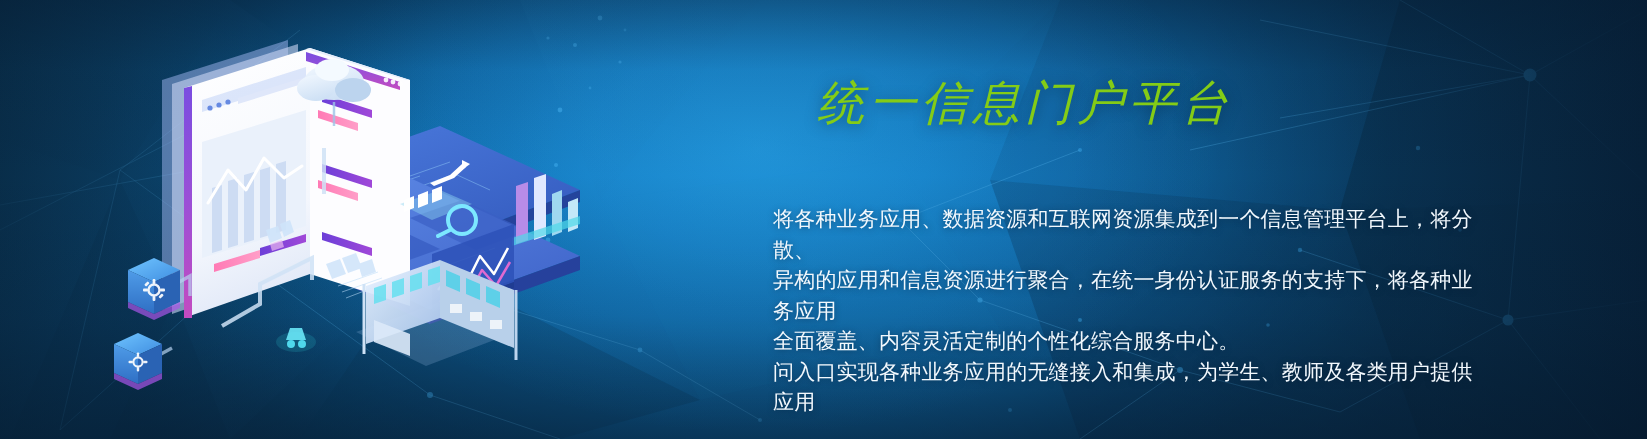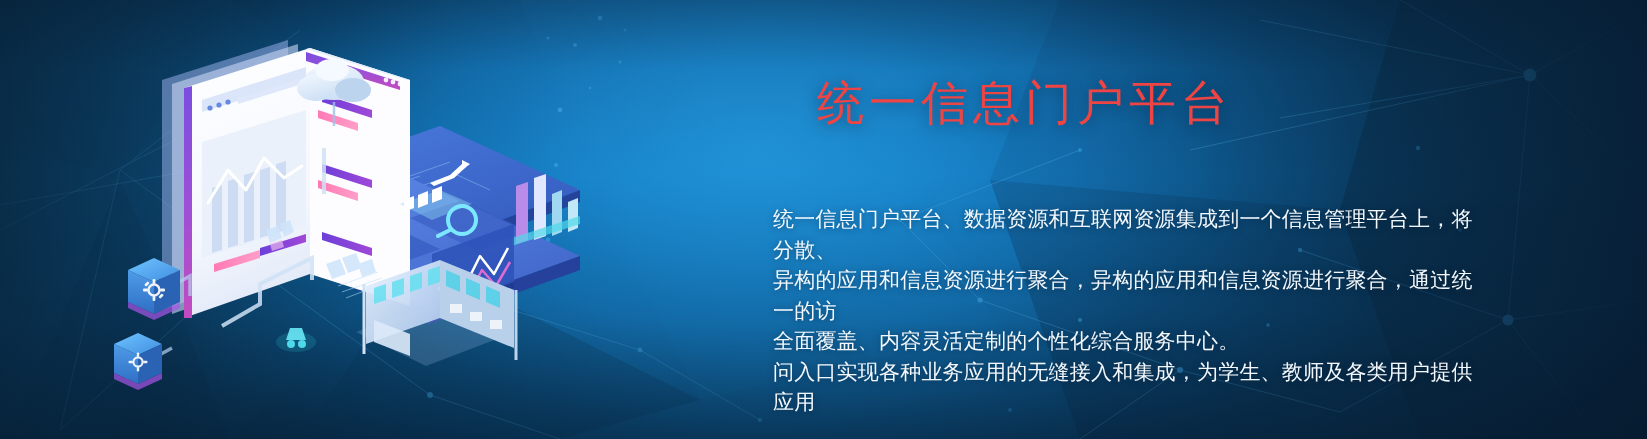--- a/index.html
+++ b/index.html
@@ -55,24 +55,25 @@
   
   .copy{
     position:absolute;left:773px;top:78px;width:700px;
     color:#ffffff;
   }
   .title{
     font-size:47px;
     line-height:1.05;
     letter-spacing:5px;
     font-weight:400;
-    color:#ef4444;
+    color:#84cc16;
     margin:0 0 0 44px;
     text-shadow:0 2px 14px rgba(2,30,56,0.55);
     white-space:nowrap;
+    font-style:italic;
   }
   .desc{
     margin:77px 0 0 0;
     font-size:21px;
     line-height:30.5px;
     letter-spacing:0.2px;
     color:#f2f8fd;
     text-shadow:0 1px 6px rgba(2,26,48,0.5);
   }
   .desc p{margin:0;}
@@ -428,20 +429,20 @@
         <rect x="-1.2" y="5.1" width="2.4" height="4.4" rx="1"></rect>
         <rect x="-9.5" y="-1.2" width="4.4" height="2.4" rx="1"></rect>
         <rect x="5.1" y="-1.2" width="4.4" height="2.4" rx="1"></rect>
       </g>
     </g>
   </svg>
 
   <div class="copy">
     <h1 class="title">统一信息门户平台</h1>
     <div class="desc">
-      <p>统一信息门户平台、数据资源和互联网资源集成到一个信息管理平台上，将分散、</p>
-      <p>异构的应用和信息资源进行聚合，异构的应用和信息资源进行聚合，通过统一的访</p>
+      <p>将各种业务应用、数据资源和互联网资源集成到一个信息管理平台上，将分散、</p>
+      <p>异构的应用和信息资源进行聚合，在统一身份认证服务的支持下，将各种业务应用</p>
       <p>全面覆盖、内容灵活定制的个性化综合服务中心。</p>
       <p>问入口实现各种业务应用的无缝接入和集成，为学生、教师及各类用户提供应用</p>
     </div>
   </div>
 
 </div>
 
 </body></html>

